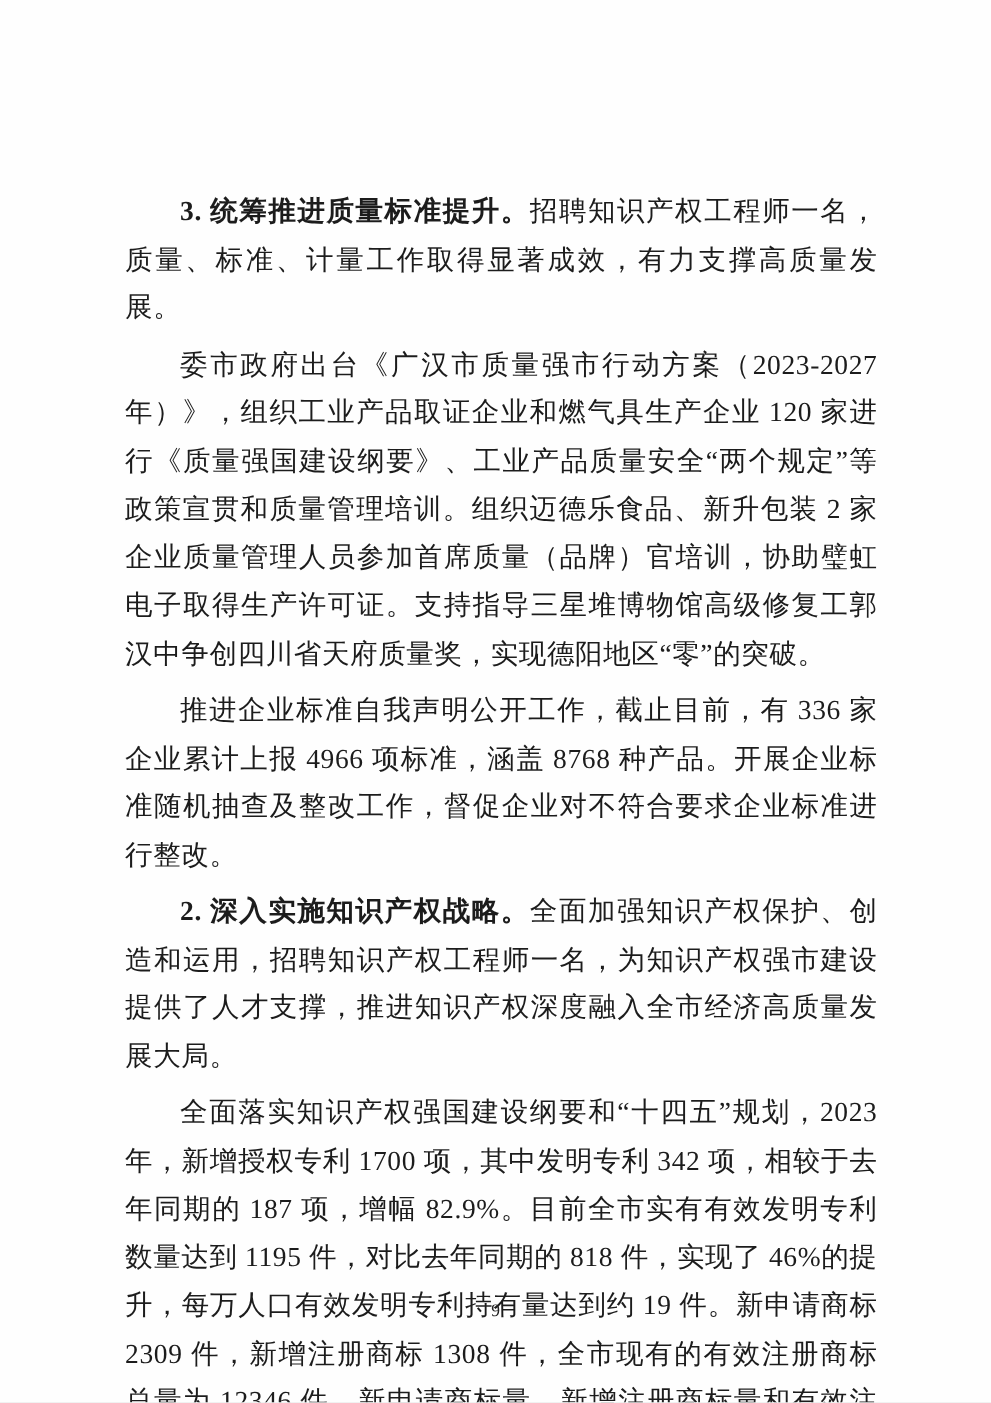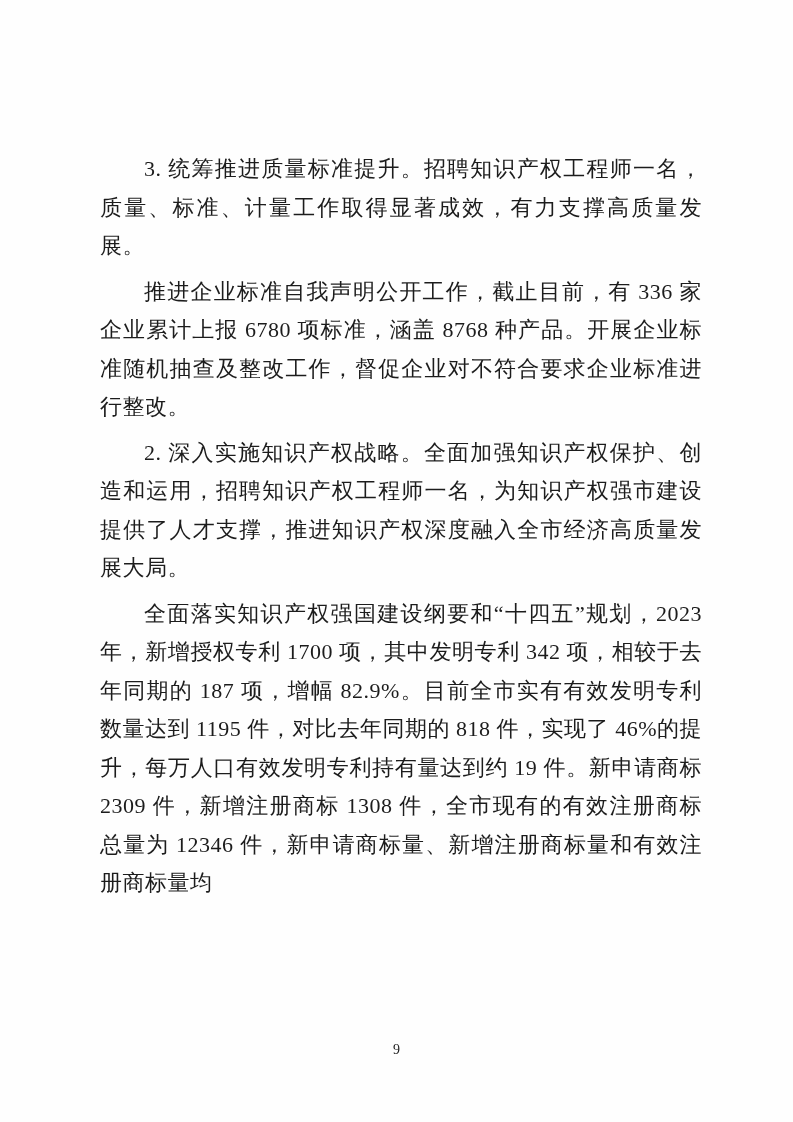--- a/index.html
+++ b/index.html
@@ -27,21 +27,21 @@
     margin: 0 0 7px 0;
     font-size: 22px;
     line-height: 38.5px;
     letter-spacing: 0.5px;
     text-align: justify;
     text-justify: inter-ideograph;
     text-indent: 2em;
     word-break: break-all;
   }
   .para .lead {
-    font-weight: normal;
+    font-weight: bold;
   }
   .footer {
     position: absolute;
     left: 0;
     right: 0;
     top: 1040px;
     text-align: center;
   }
   .page-number {
     font-size: 14px;
@@ -50,22 +50,23 @@
   }
 </style>
 </head>
 <body>
 
 <div class="page">
   <div class="content">
 
     <p class="para"><span class="lead">3. 统筹推进质量标准提升。</span><span>招聘知识产权工程师一名，质量、标准、计量工作取得显著成效，有力支撑高质量发展。</span></p>
 
+    <p class="para"><span>委市政府出台《广汉市质量强市行动方案（2023-2027 年）》，组织工业产品取证企业和燃气具生产企业 120 家进行《质量强国建设纲要》、工业产品质量安全“两个规定”等政策宣贯和质量管理培训。组织迈德乐食品、新升包装 2 家企业质量管理人员参加首席质量（品牌）官培训，协助璧虹电子取得生产许可证。支持指导三星堆博物馆高级修复工郭汉中争创四川省天府质量奖，实现德阳地区“零”的突破。</span></p>
 
-    <p class="para"><span>推进企业标准自我声明公开工作，截止目前，有 336 家企业累计上报 6780 项标准，涵盖 8768 种产品。开展企业标准随机抽查及整改工作，督促企业对不符合要求企业标准进行整改。</span></p>
+    <p class="para"><span>推进企业标准自我声明公开工作，截止目前，有 336 家企业累计上报 4966 项标准，涵盖 8768 种产品。开展企业标准随机抽查及整改工作，督促企业对不符合要求企业标准进行整改。</span></p>
 
     <p class="para"><span class="lead">2. 深入实施知识产权战略。</span><span>全面加强知识产权保护、创造和运用，招聘知识产权工程师一名，为知识产权强市建设提供了人才支撑，推进知识产权深度融入全市经济高质量发展大局。</span></p>
 
     <p class="para"><span>全面落实知识产权强国建设纲要和“十四五”规划，2023 年，新增授权专利 1700 项，其中发明专利 342 项，相较于去年同期的 187 项，增幅 82.9%。目前全市实有有效发明专利数量达到 1195 件，对比去年同期的 818 件，实现了 46%的提升，每万人口有效发明专利持有量达到约 19 件。新申请商标 2309 件，新增注册商标 1308 件，全市现有的有效注册商标总量为 12346 件，新申请商标量、新增注册商标量和有效注册商标量均</span></p>
 
   </div>
 
   <div class="footer">
     <span class="page-number">9</span>
   </div>

